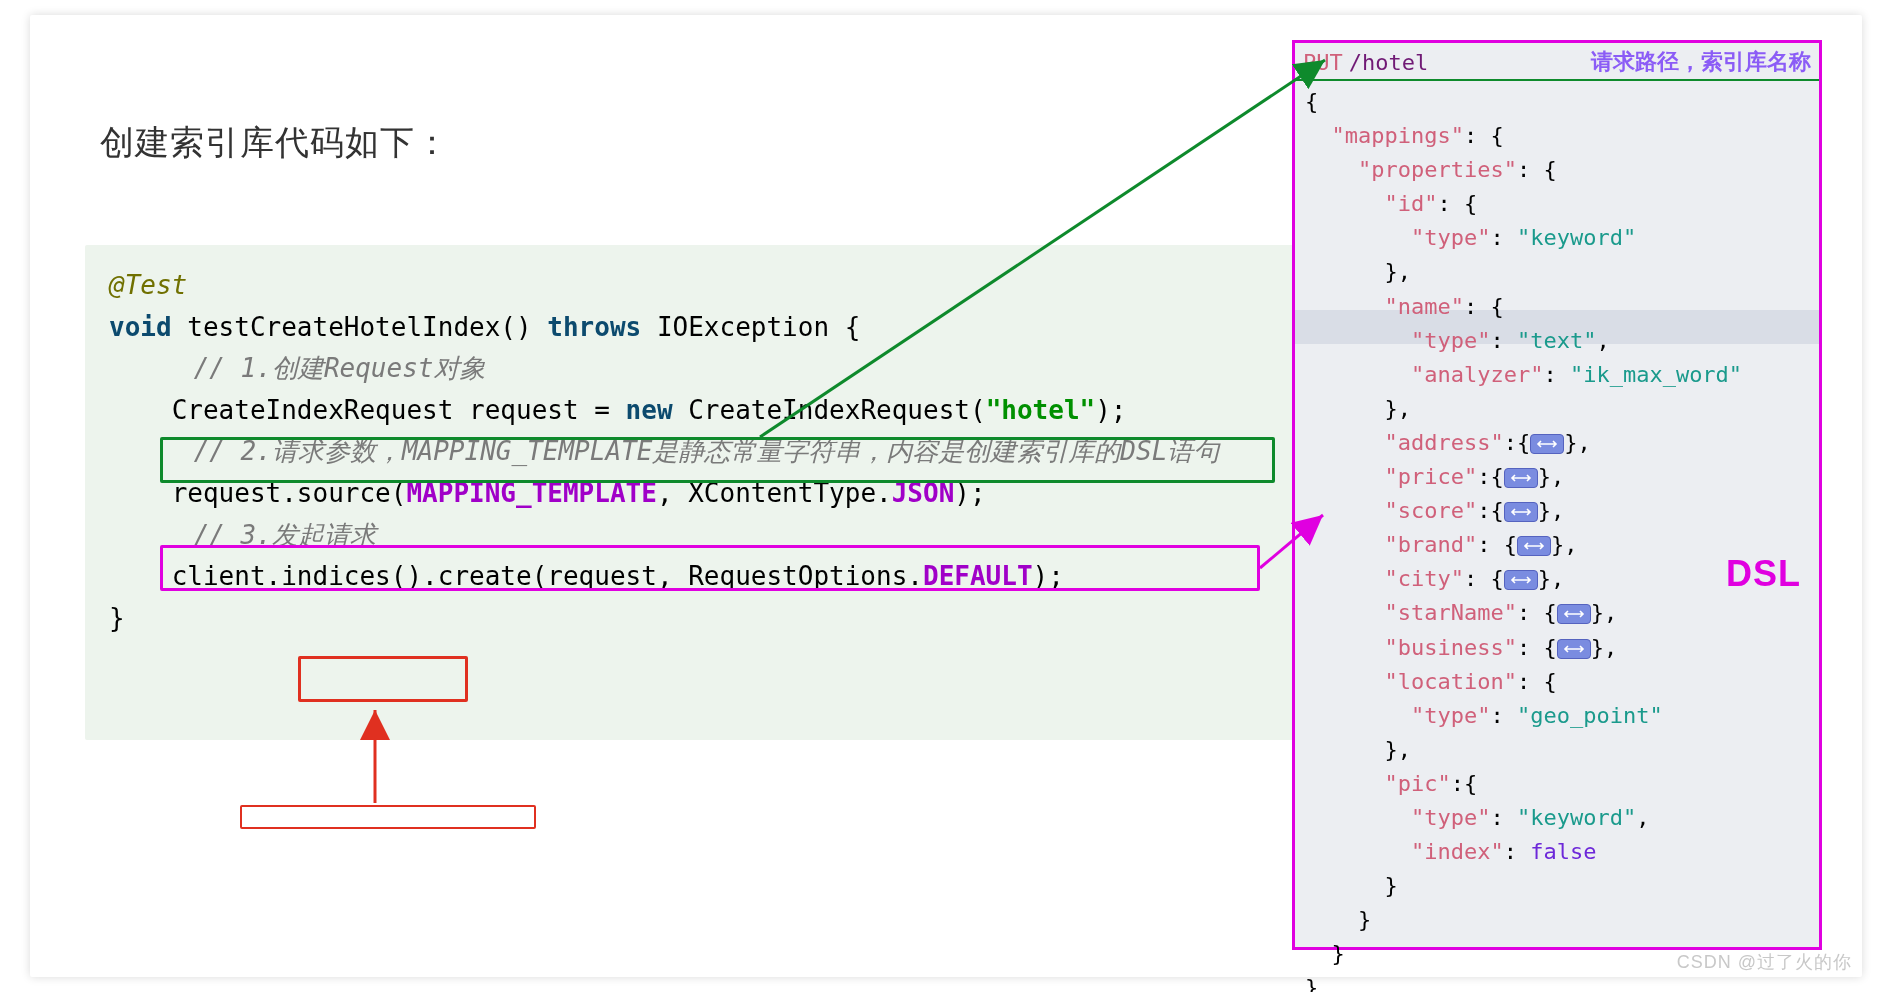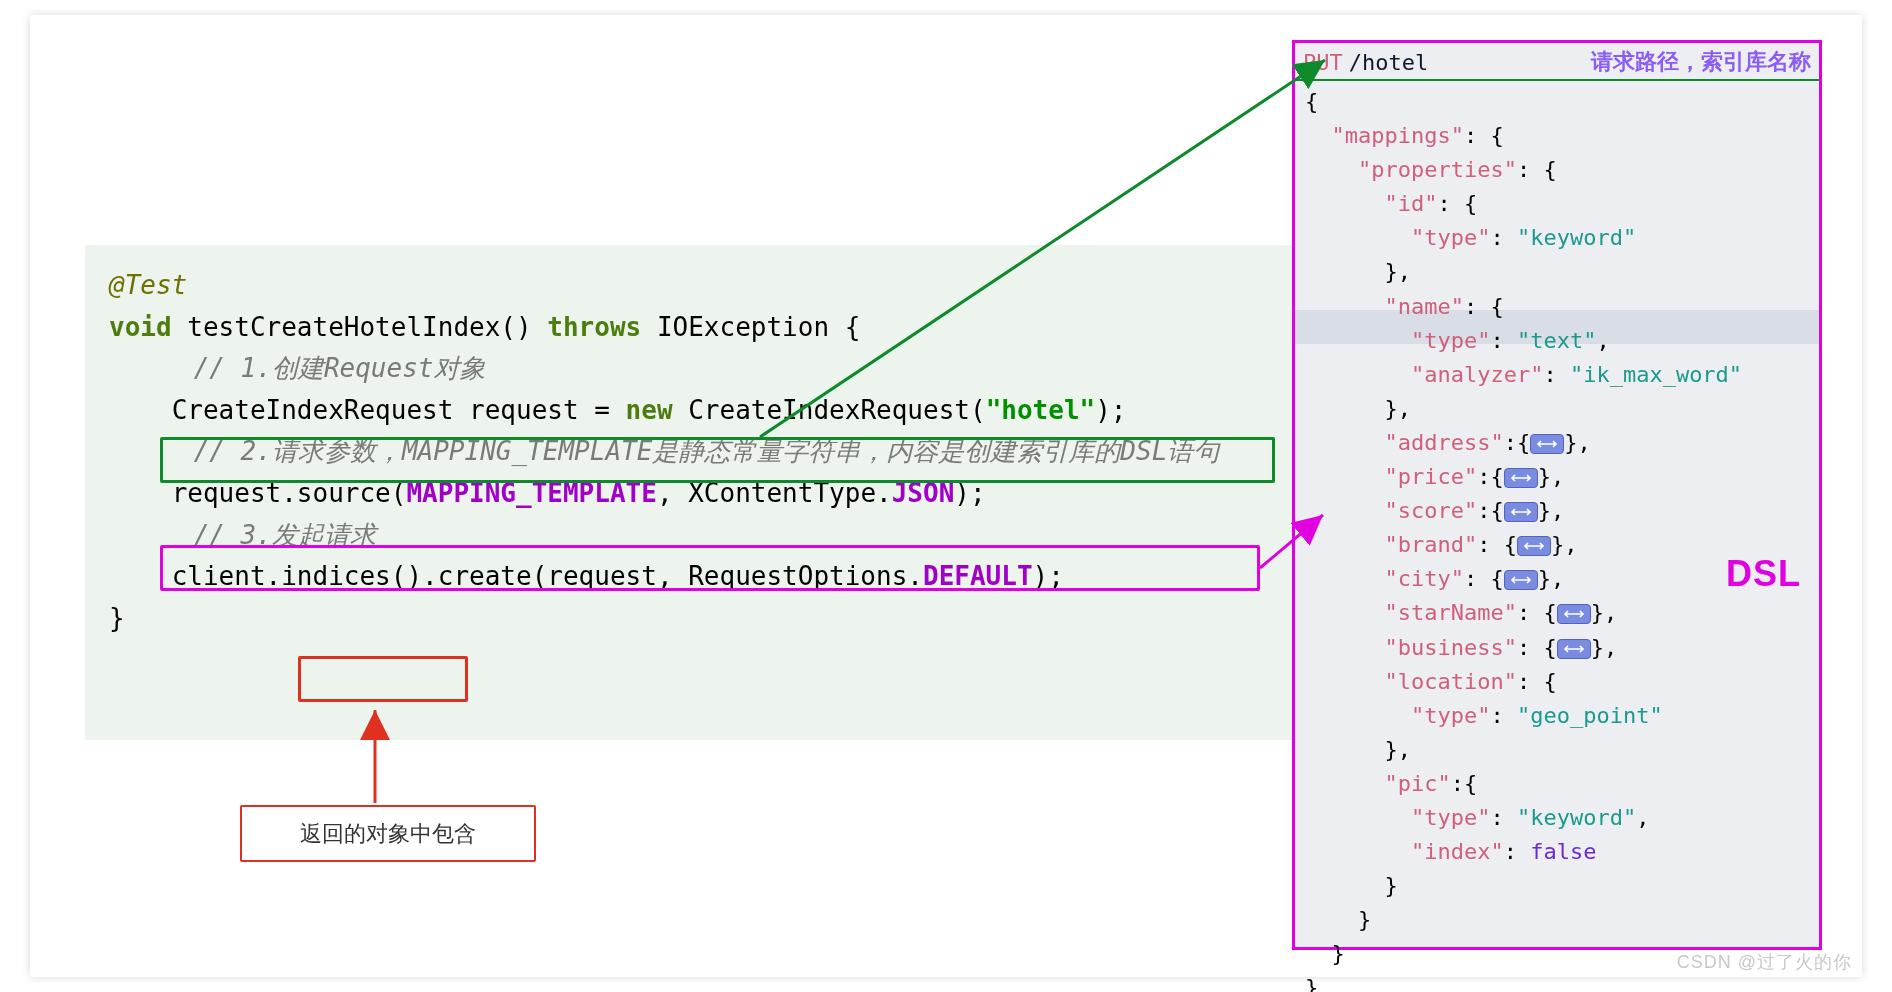--- a/index.html
+++ b/index.html
@@ -1,35 +1,35 @@
 <!DOCTYPE html>
 <html><head>
 <meta charset="utf-8">
 <style>
   html,body{margin:0;padding:0;background:#fff;font-family:"Microsoft YaHei","PingFang SC","Consolas","Menlo",monospace;}
   .stage{position:relative;width:1892px;height:992px;background:#fff;}
   .inner{position:absolute;left:30px;top:15px;right:30px;bottom:15px;background:#fff;box-shadow:0 0 10px rgba(0,0,0,.15);border-radius:2px;}
   .title-text{position:absolute;left:70px;top:105px;font-size:34px;color:#333;letter-spacing:1px;font-family:"Microsoft YaHei","PingFang SC",sans-serif;}
   .code-block{position:absolute;left:55px;top:230px;width:1260px;height:495px;background:#edf4ed;border-radius:2px;}
   .code-block pre{margin:0;padding:20px 24px;font-family:"Consolas","Menlo",monospace;font-size:26px;line-height:1.6;color:#000;white-space:pre;}
-  .kw{color:#4d7c0f;font-weight:bold;}
+  .kw{color:#0c4a6e;font-weight:bold;}
   .ann{color:#707000;font-style:italic;}
   .cmt{color:#7a7a7a;font-style:italic;margin-left:22px;}
   .str{color:#009000;font-weight:bold;}
   .static{color:#a000c8;font-weight:bold;}
   
   .hl{position:absolute;border:3px solid;border-radius:2px;box-sizing:border-box;}
   .hl-green{border-color:#0e8a2c;}
   .hl-magenta{border-color:#e000e0;}
   .hl-red{border-color:#e03020;}
   
   .dsl-panel{position:absolute;right:40px;top:25px;width:530px;height:910px;border:3px solid #e000e0;background:#eceef2;box-sizing:border-box;font-family:"Consolas","Menlo",monospace;}
   .dsl-head{display:flex;gap:6px;align-items:center;padding:4px 8px 2px 8px;font-size:22px;}
   .dsl-head .m{color:#d0607a;}
-  .dsl-head .p{color:#0f172a;}
+  .dsl-head .p{color:#701a75;}
   .dsl-head .note{color:#8b5cf6;font-weight:bold;margin-left:auto;font-family:"Microsoft YaHei",sans-serif;font-size:22px;}
   .dsl-hr{height:2px;background:#0e8a2c;margin:0 0 0 0;}
   .dsl-body{padding:4px 10px 4px 10px;font-size:22px;line-height:1.55;color:#000;}
   .jk{color:#d0607a;} 
   .jv{color:#1a9a8c;} 
   .jf{color:#6d28d9;} 
   .col{color:#000;}
   .fold{display:inline-flex;align-items:center;justify-content:center;width:32px;height:18px;background:#7a8ce0;border:1px solid #5563bf;border-radius:4px;vertical-align:middle;color:#fff;}
   .fold svg{width:24px;height:10px;}
   .dsl-label{position:absolute;right:18px;top:510px;color:#e000e0;font-size:36px;font-weight:bold;font-family:Arial,sans-serif;letter-spacing:1px;}
@@ -39,39 +39,39 @@
   
   .arrows{position:absolute;left:0;top:0;pointer-events:none;}
   .watermark{position:absolute;right:40px;bottom:18px;color:#c8c8c8;font-size:18px;font-family:"Microsoft YaHei",sans-serif;letter-spacing:1px;text-align:right;}
 </style>
 </head>
 <body>
 
 <div class="stage">
   <div class="inner">
 
+    <div class="title-text">创建索引库代码如下：</div>
 
     <div class="code-block">
 <pre><span class="ann">@Test</span>
 <span class="kw">void</span><span> testCreateHotelIndex() </span><span class="kw">throws</span><span> IOException {</span>
     <span class="cmt">// 1.创建Request对象</span>
     <span>CreateIndexRequest request = </span><span class="kw">new</span><span> CreateIndexRequest(</span><span class="str">"hotel"</span><span>);</span>
     <span class="cmt">// 2.请求参数，MAPPING_TEMPLATE是静态常量字符串，内容是创建索引库的DSL语句</span>
     <span>request.source(</span><span class="static">MAPPING_TEMPLATE</span><span>, XContentType.</span><span class="static">JSON</span><span>);</span>
     <span class="cmt">// 3.发起请求</span>
     <span>client.indices().create(request, RequestOptions.</span><span class="static">DEFAULT</span><span>);</span>
 <span>}</span></pre>
     </div>
 
     <div class="hl hl-green" style="left:130px;top:422px;width:1115px;height:46px;"></div>
     <div class="hl hl-magenta" style="left:130px;top:530px;width:1100px;height:46px;"></div>
     <div class="hl hl-red" style="left:268px;top:641px;width:170px;height:46px;"></div>
 
     <div class="callout" style="left:210px;top:790px;width:260px;">
-      <div>返回的对象中包含</div>
     </div>
 
     <div class="dsl-panel">
       <div class="highlight-row" style="top:267px;"></div>
       <div class="dsl-head" style="position:relative;">
         <span class="m">PUT</span>
         <span class="p">/hotel</span>
         <span class="note">请求路径，索引库名称</span>
       </div>
       <div class="dsl-hr"></div>

